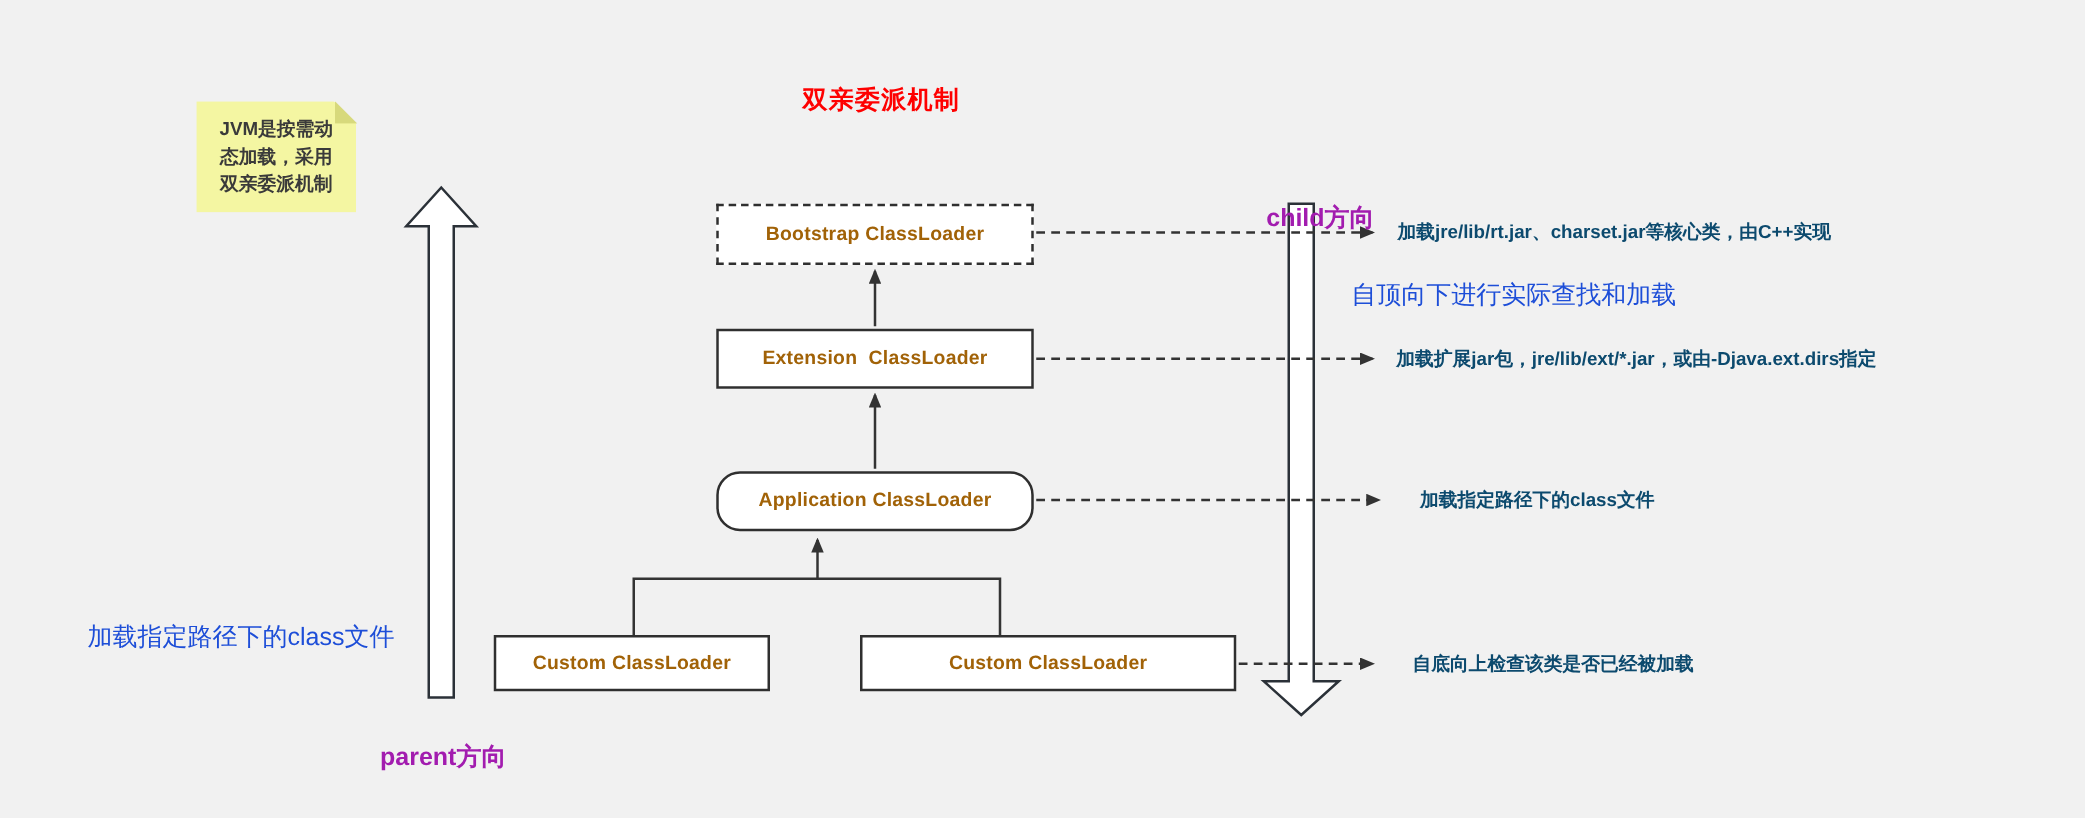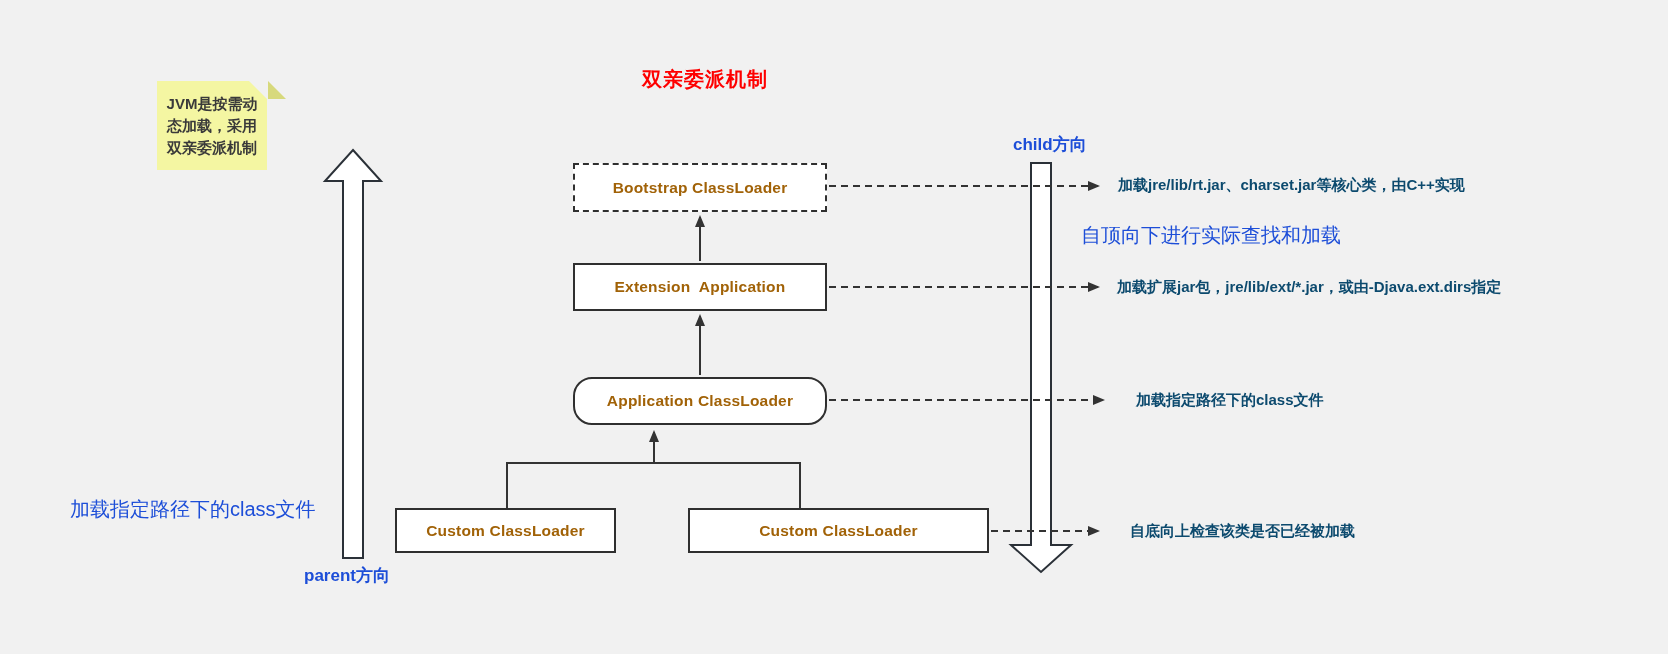--- a/index.html
+++ b/index.html
@@ -28,21 +28,21 @@
   #box-custom-left { left: 395px; top: 508px; width: 221px; height: 45px; }
   #box-custom-right{ left: 688px; top: 508px; width: 301px; height: 45px; }
 
   .page-title {
     position: absolute; left: 560px; top: 66px; width: 290px;
     text-align: center;
     color: #fe0000; font-size: 20px; font-weight: bold; letter-spacing: 1px;
   }
 
   .sticky-note {
-    position: absolute; left: 157px; top: 81px; width: 110px; height: 89px;
+    position: absolute; left: 157px; top: 81px; width: 128px; height: 89px;
     background: #f4f6a2;
     clip-path: polygon(0 0, calc(100% - 18px) 0, 100% 18px, 100% 100%, 0 100%);
     padding-top: 12px;
     text-align: center;
     font-weight: bold; font-size: 15px; color: #3a3a3a; line-height: 22px;
   }
   .sticky-note-fold {
     position: absolute; left: 268px; top: 81px; width: 18px; height: 18px;
     background: #d7d97c;
     clip-path: polygon(0 0, 100% 100%, 0 100%);
@@ -59,21 +59,21 @@
 
   .hint {
     position: absolute;
     color: #1d4ed8; font-weight: normal; font-size: 20px; white-space: nowrap;
   }
   #hint-bottom-up { left: 70px;   top: 496px; }
   #hint-top-down  { left: 1081px; top: 222px; }
 
   .direction-label {
     position: absolute;
-    color: #1d4ed8; font-weight: bold; font-size: 17px; white-space: nowrap;
+    color: #a21caf; font-weight: bold; font-size: 20px; white-space: nowrap; margin-top: 28px;
   }
   #label-child  { left: 1013px; top: 133px; }
   #label-parent { left: 304px;  top: 564px; }
 </style>
 </head>
 <body>
 
 <svg id="diagram-svg" viewBox="0 0 1668 654">
   <defs>
     <marker id="ah" markerWidth="12" markerHeight="10" refX="10" refY="5" orient="auto" markerUnits="userSpaceOnUse">
@@ -99,21 +99,21 @@
 <div class="page-title">双亲委派机制</div>
 
 <div class="sticky-note">
   <div>JVM是按需动</div>
   <div>态加载，采用</div>
   <div>双亲委派机制</div>
 </div>
 <div class="sticky-note-fold"></div>
 
 <div class="box" id="box-bootstrap">Bootstrap ClassLoader</div>
-<div class="box" id="box-extension">Extension  Application</div>
+<div class="box" id="box-extension">Extension  ClassLoader</div>
 <div class="box" id="box-application">Application ClassLoader</div>
 <div class="box" id="box-custom-left">Custom ClassLoader</div>
 <div class="box" id="box-custom-right">Custom ClassLoader</div>
 
 <div class="annotation" id="annotation-bootstrap">加载jre/lib/rt.jar、charset.jar等核心类，由C++实现</div>
 <div class="annotation" id="annotation-extension">加载扩展jar包，jre/lib/ext/*.jar，或由-Djava.ext.dirs指定</div>
 <div class="annotation" id="annotation-application">加载指定路径下的class文件</div>
 <div class="annotation" id="annotation-custom">自底向上检查该类是否已经被加载</div>
 
 <div class="hint" id="hint-bottom-up">加载指定路径下的class文件</div>

